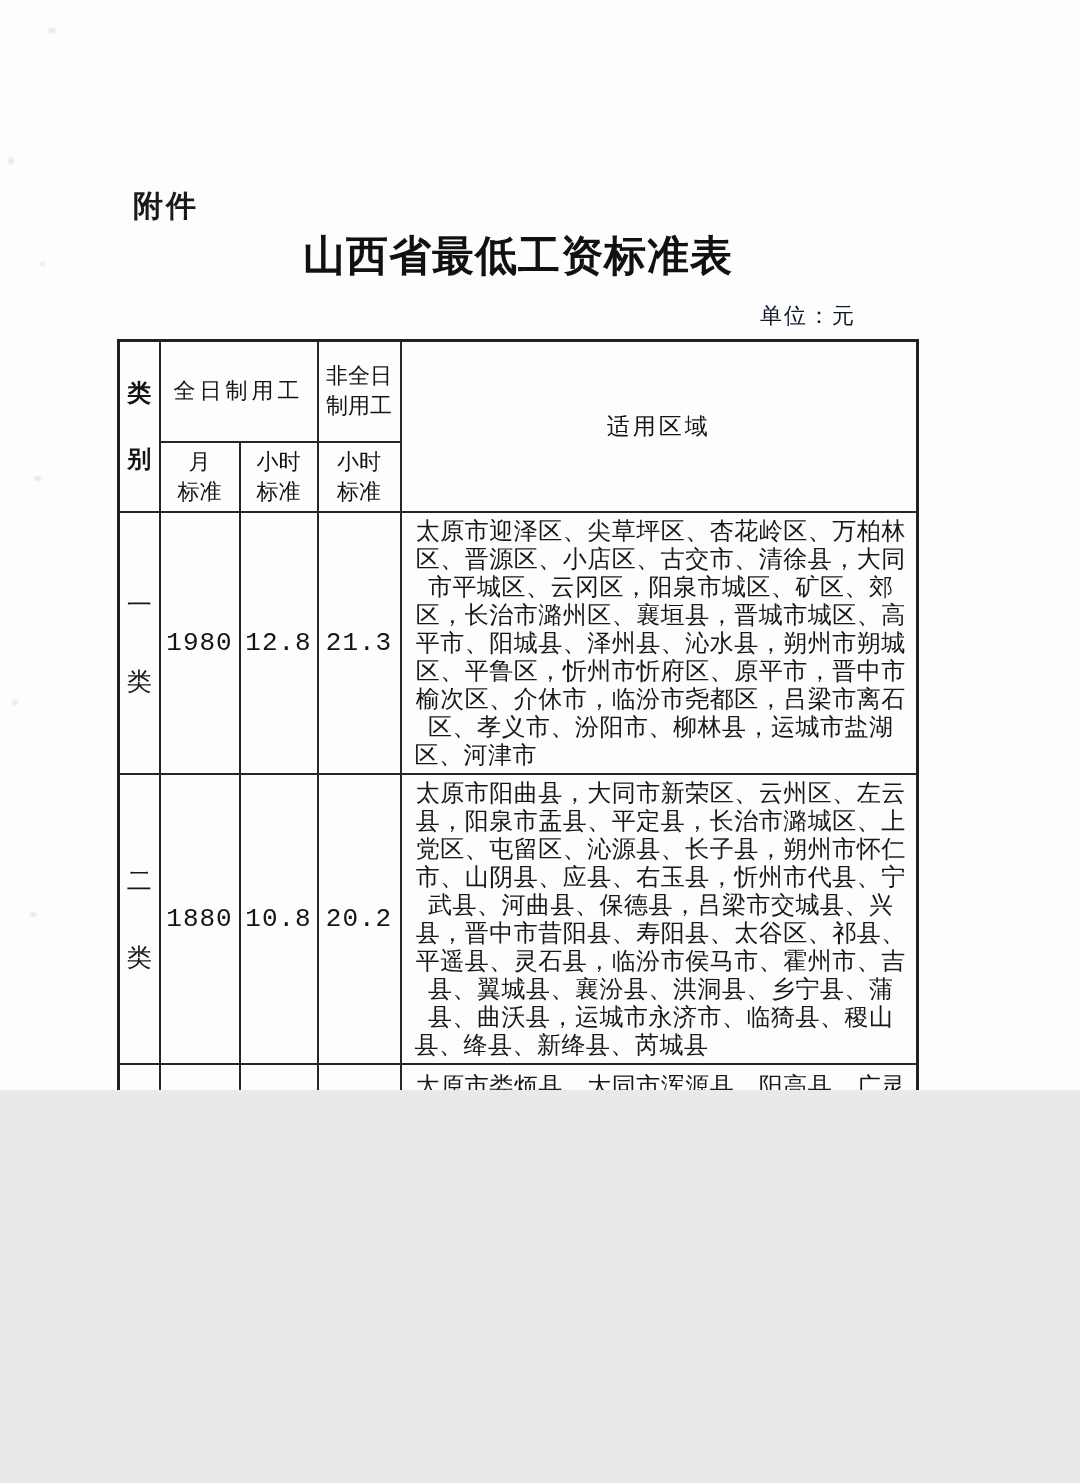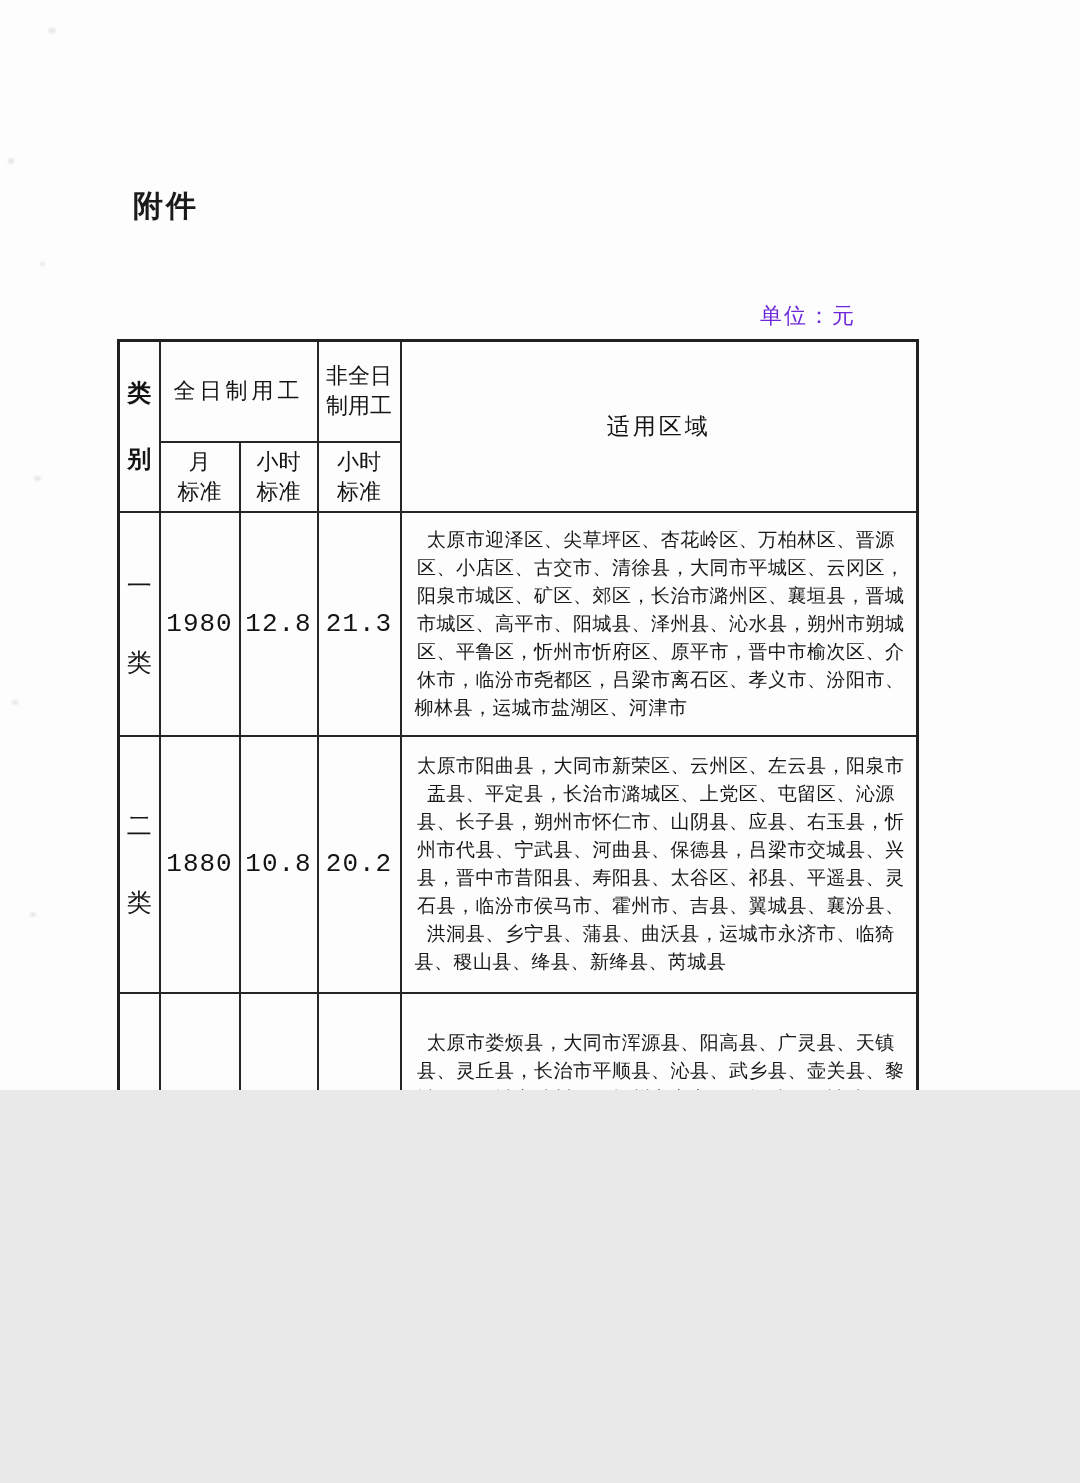--- a/index.html
+++ b/index.html
@@ -20,21 +20,21 @@
     letter-spacing:3px;
   }
   .doc-title {
     position:absolute; left:118px; top:228px; width:800px;
     text-align:center;
     font-weight:800; font-size:42px; color:#111;
     letter-spacing:1px;
   }
   .unit-note {
     position:absolute; left:760px; top:301px; width:160px;
-    font-size:22px; color:#6d28d9; letter-spacing:2px;
+    font-size:22px; color:#0f172a; letter-spacing:2px;
   }
   table.wage {
     position:absolute; left:117px; top:339px;
     width:799px; table-layout:fixed; border-collapse:collapse;
     border:3px solid #202020;
   }
   table.wage td, table.wage th {
     border:2px solid #262626;
     text-align:center; vertical-align:middle;
     font-weight:normal;
@@ -49,21 +49,21 @@
   .vstack { display:flex; flex-direction:column; align-items:center; justify-content:center; }
   .cat-head { gap:36px; font-size:24px; }
   .cat-cell { gap:44px; font-size:25px; font-weight:400;
     font-family:"Liberation Serif","DejaVu Serif",serif; color:#161616; }
   .num-cell {
     font-family:Liberation Mono, monospace;
     font-size:26px; letter-spacing:1px; color:#141414;
   }
   .region-cell {
     text-align:justify; text-justify:inter-character; text-align-last:left;
-    font-size:19px; line-height:28px; color:#181818;
+    font-size:24px; line-height:28px; color:#181818;
     padding:4px 9px 4px 13px;
     letter-spacing:0.5px;
   }
   .page-no {
     position:absolute; left:780px; top:1368px; width:130px;
     display:flex; align-items:center; justify-content:center; gap:16px;
     font-size:28px; font-weight:600;
   }
   .page-no .dash-l { color:#8a4a42; }
   .page-no .dash-r { color:#48538c; }
@@ -89,20 +89,21 @@
 
   <div class="speck" style="left:48px;top:28px;width:8px;height:5px;"></div>
   <div class="speck" style="left:8px;top:158px;width:6px;height:6px;"></div>
   <div class="speck" style="left:34px;top:476px;width:7px;height:5px;"></div>
   <div class="speck" style="left:12px;top:700px;width:6px;height:5px;"></div>
   <div class="speck" style="left:30px;top:912px;width:6px;height:5px;"></div>
   <div class="speck" style="left:40px;top:262px;width:5px;height:4px;"></div>
 
   <div class="attachment">附件</div>
 
+  <div class="doc-title">山西省最低工资标准表</div>
 
   <div class="unit-note">单位：元</div>
 
   <table class="wage">
     <colgroup>
       <col style="width:41px">
         <col style="width:80px">
         <col style="width:78px">
         <col style="width:83px">
         <col style="width:517px">

